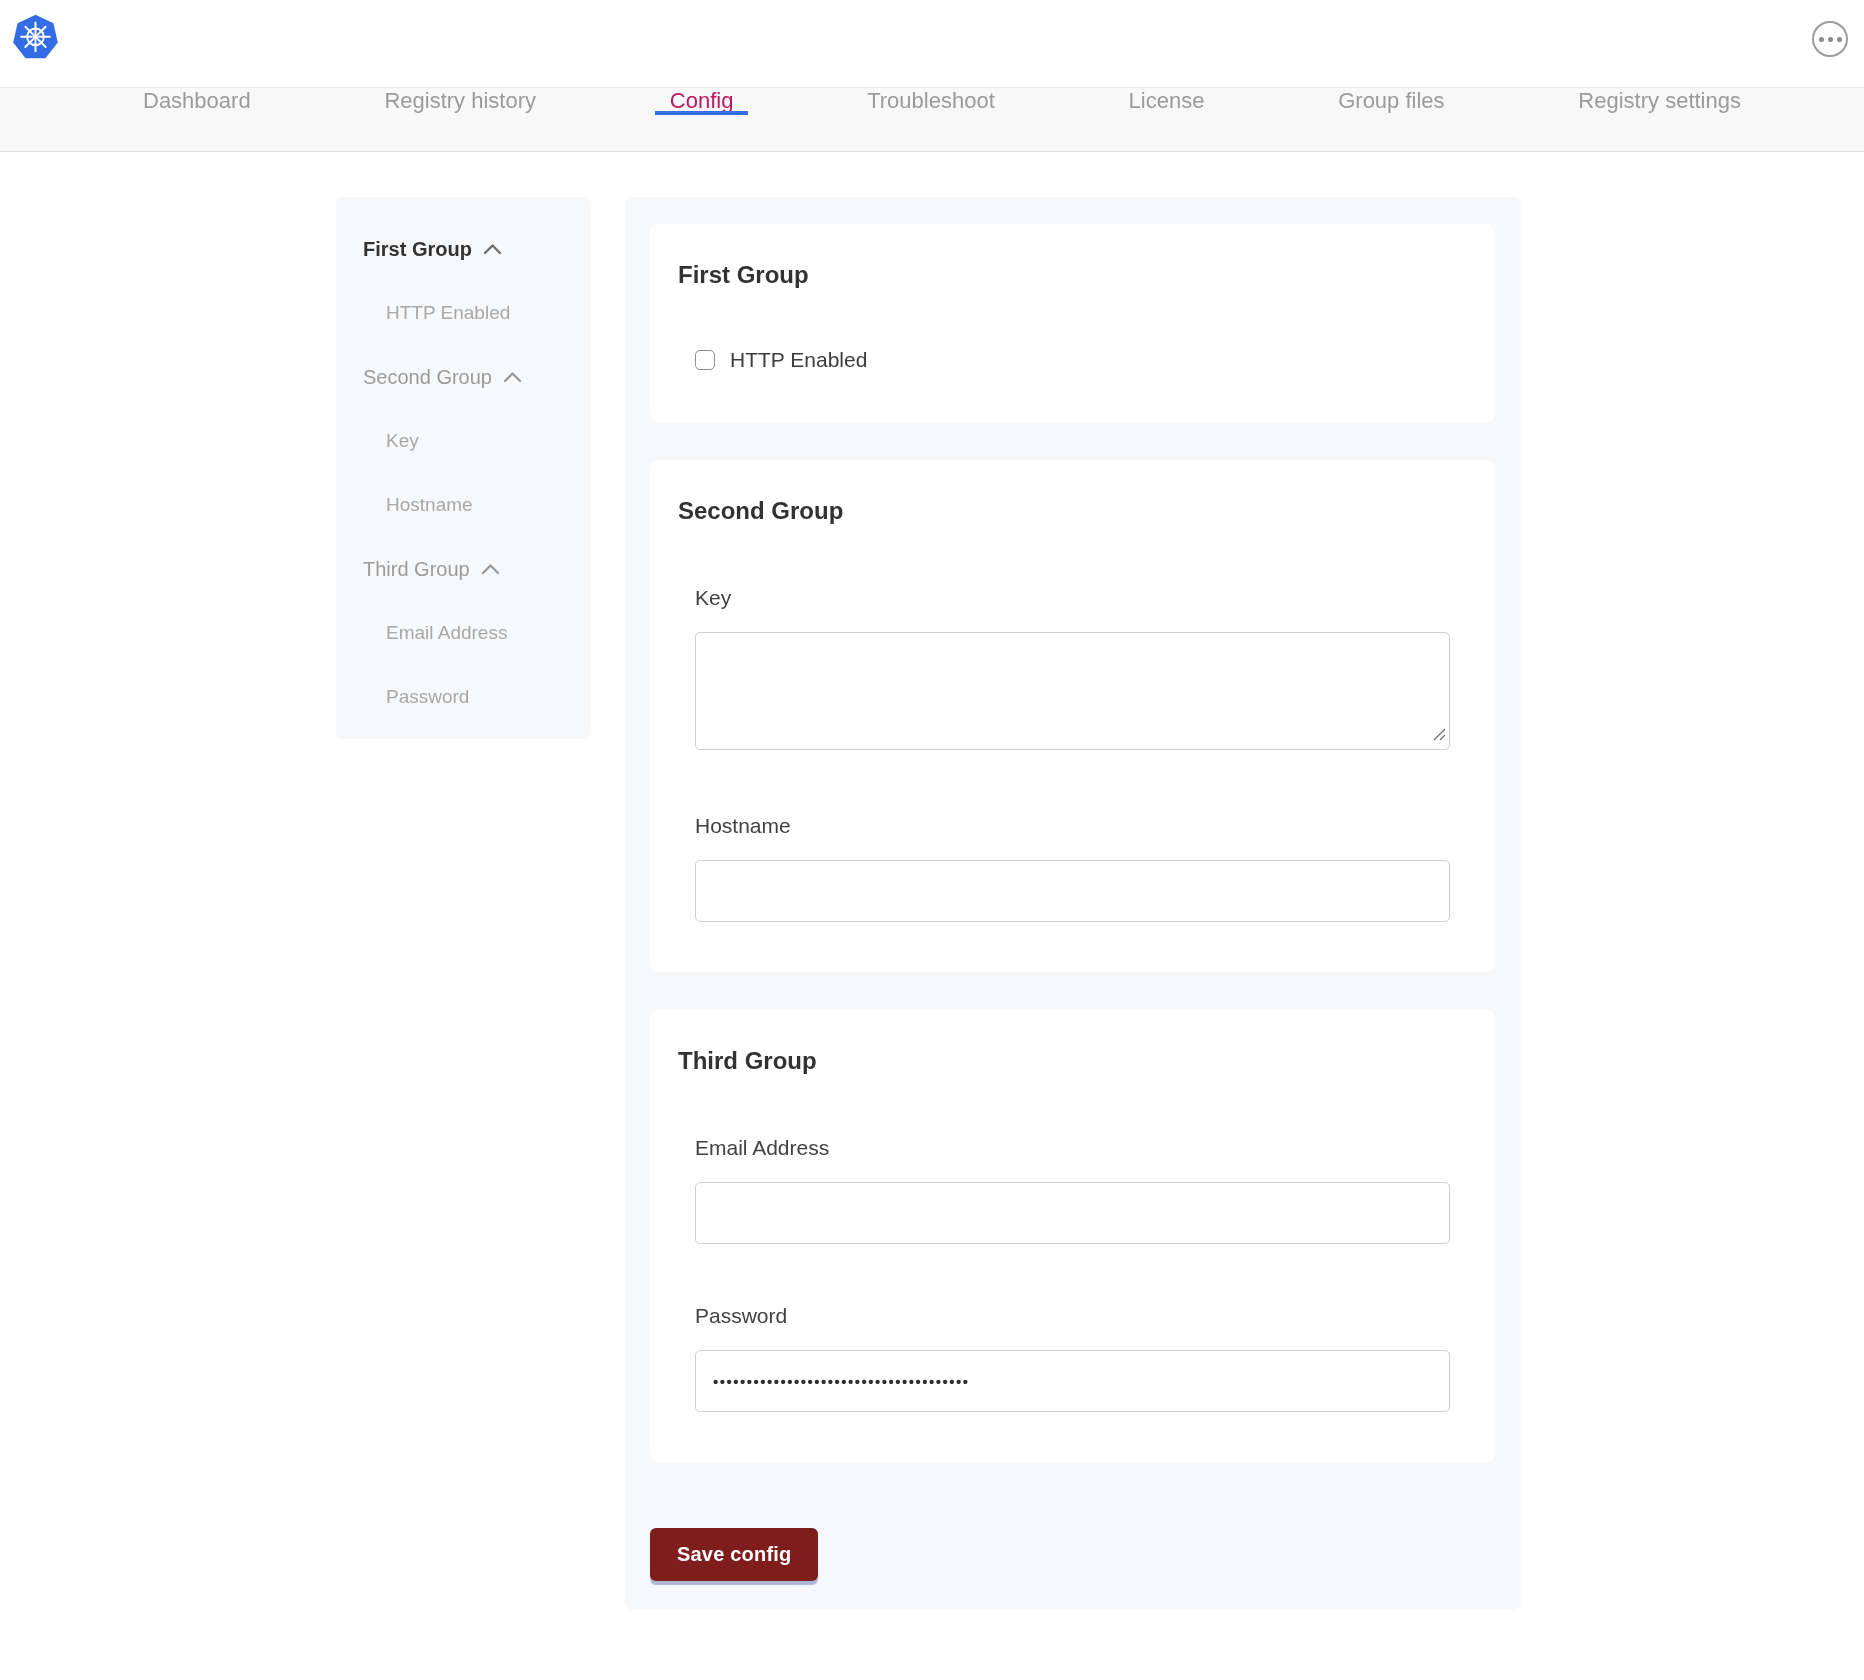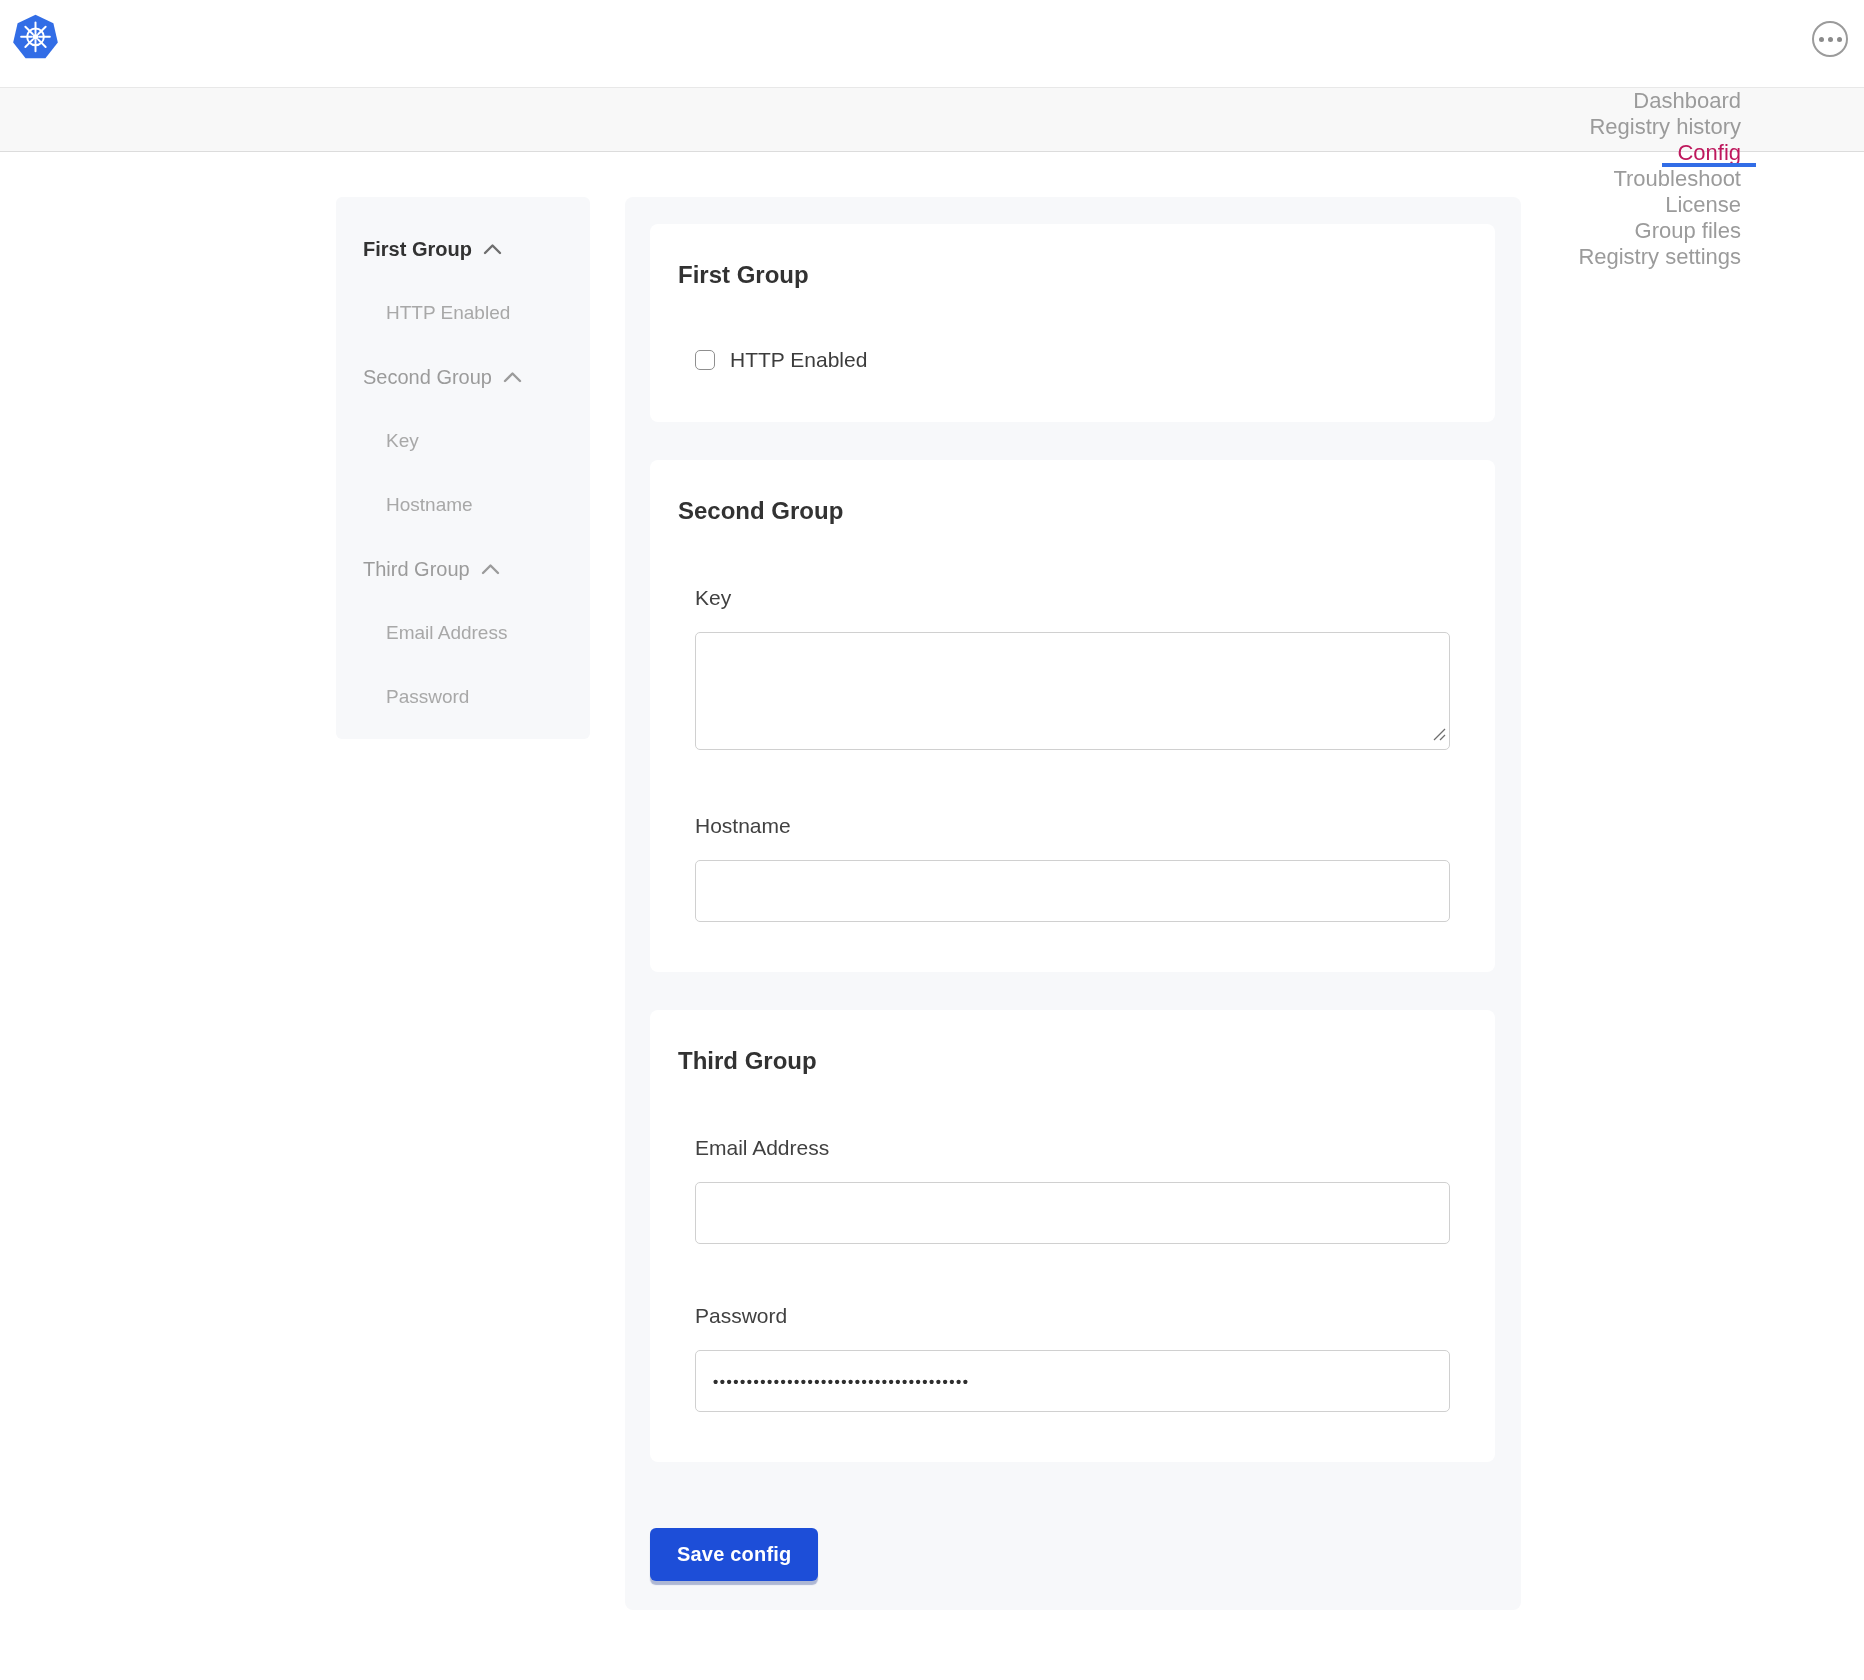--- a/index.html
+++ b/index.html
@@ -27,23 +27,22 @@
   .more-btn {
     position:absolute; right:16px; top:21px; width:36px; height:36px;
     border-radius:50%; border:2px solid #9b9b9b; background:#fff;
     display:flex; align-items:center; justify-content:center; gap:4px; cursor:pointer; padding:0;
   }
   .more-btn .dot { width:5px; height:5px; border-radius:50%; background:#8a8a8a; }
 
   
   .tabbar {
     height:64px; background:#f8f8f8; border-bottom:1px solid #dcdcdc;
-    display:flex; align-items:flex-end; justify-content:space-between;
+    display:flex; align-items:flex-start; justify-content:space-between;
     padding:0 108px 0 128px;
-    flex-direction:column;
   }
   .tab {
     position:relative; display:flex; align-items:center;
     font-size:22px; color:#9b9b9b; padding:0 15px; cursor:pointer; white-space:nowrap;
   }
   .tab.active { color:#be185d; font-weight:500; }
   .tab.active::after {
     content:""; position:absolute; left:0; right:0; bottom:-1px; height:4px; background:#326de6;
   }
 
@@ -96,21 +95,21 @@
   .checkbox-row { margin:58px 0 0 17px; display:flex; align-items:center; gap:15px; }
   .checkbox {
     appearance:none; -webkit-appearance:none; margin:0;
     width:20px; height:20px; border:1.5px solid #8f8f8f; border-radius:5px;
     background:#fff; cursor:pointer;
   }
   .checkbox-label { font-size:21px; color:#3c3c3c; cursor:pointer; }
 
   .save-btn {
     margin-top:28px; height:53px; padding:0 27px;
-    background:#1d4ed8; color:#ffffff; font-family:inherit;
+    background:#7f1d1d; color:#ffffff; font-family:inherit;
     font-size:20px; font-weight:700; letter-spacing:.2px;
     border:none; border-radius:6px; cursor:pointer;
     box-shadow:0 4px 1px rgba(113,130,180,0.55);
   }
 </style>
 </head>
 <body>
 
 <header class="topbar">
   <span class="logo">

